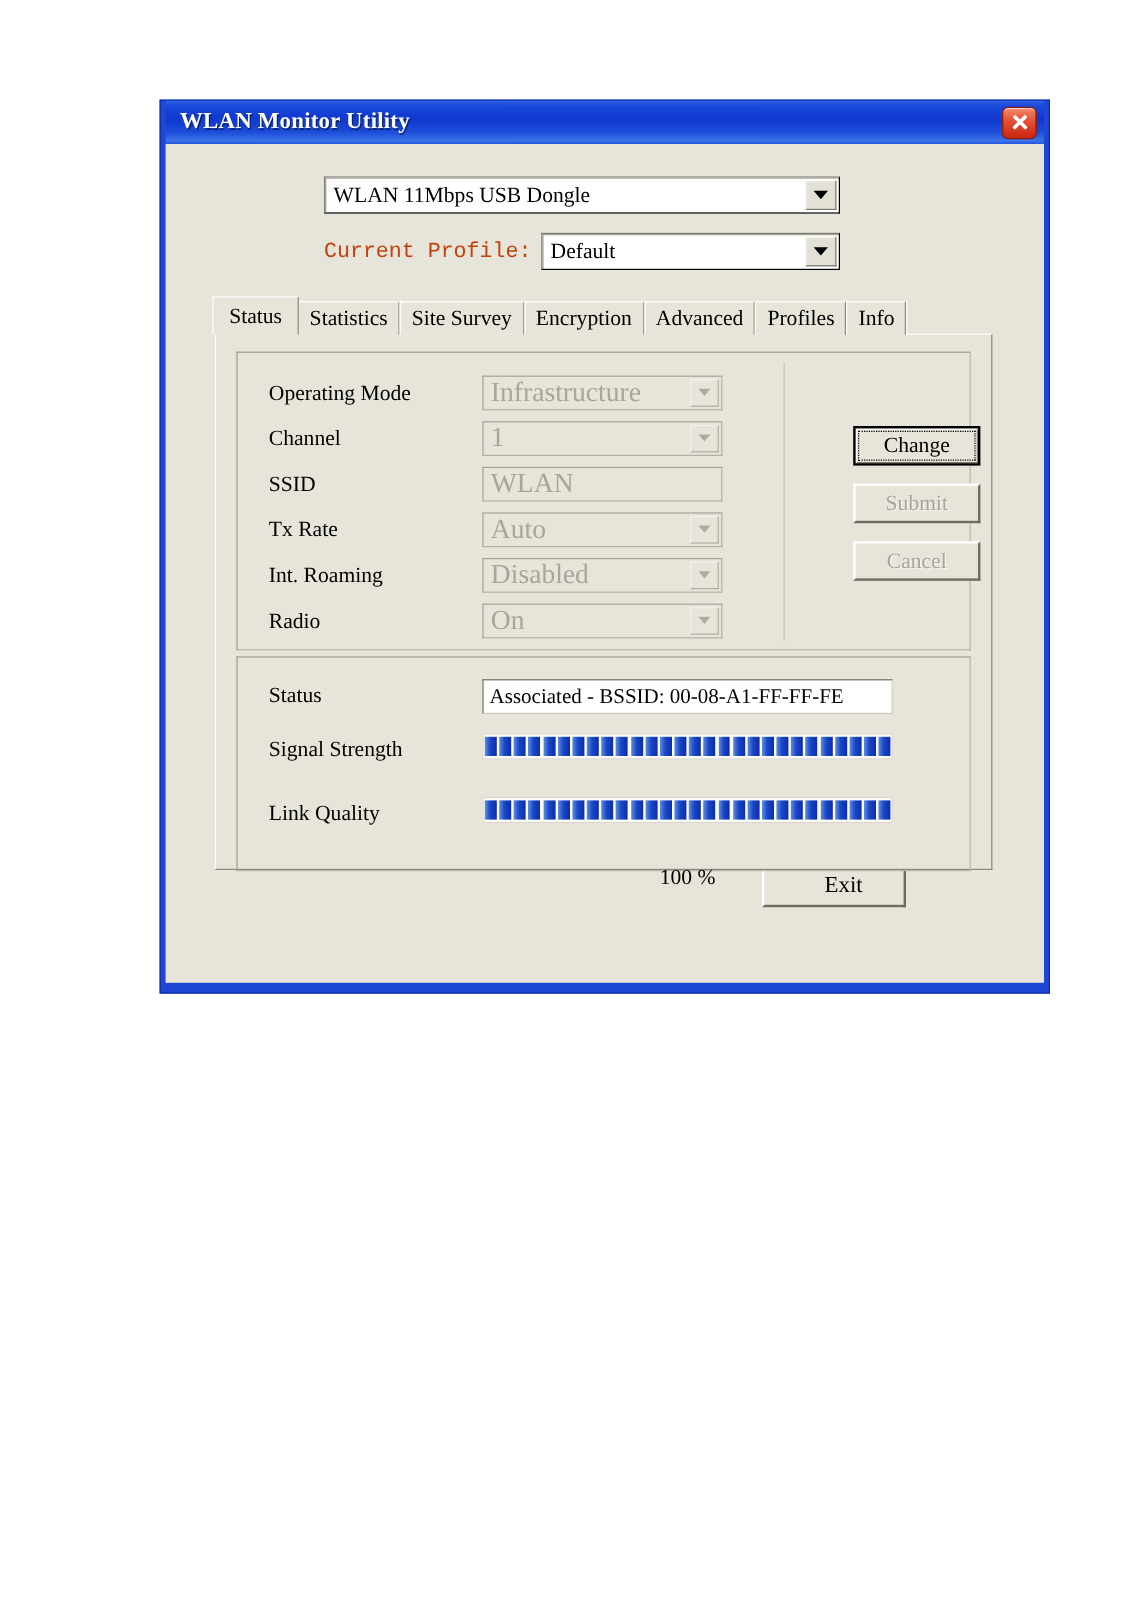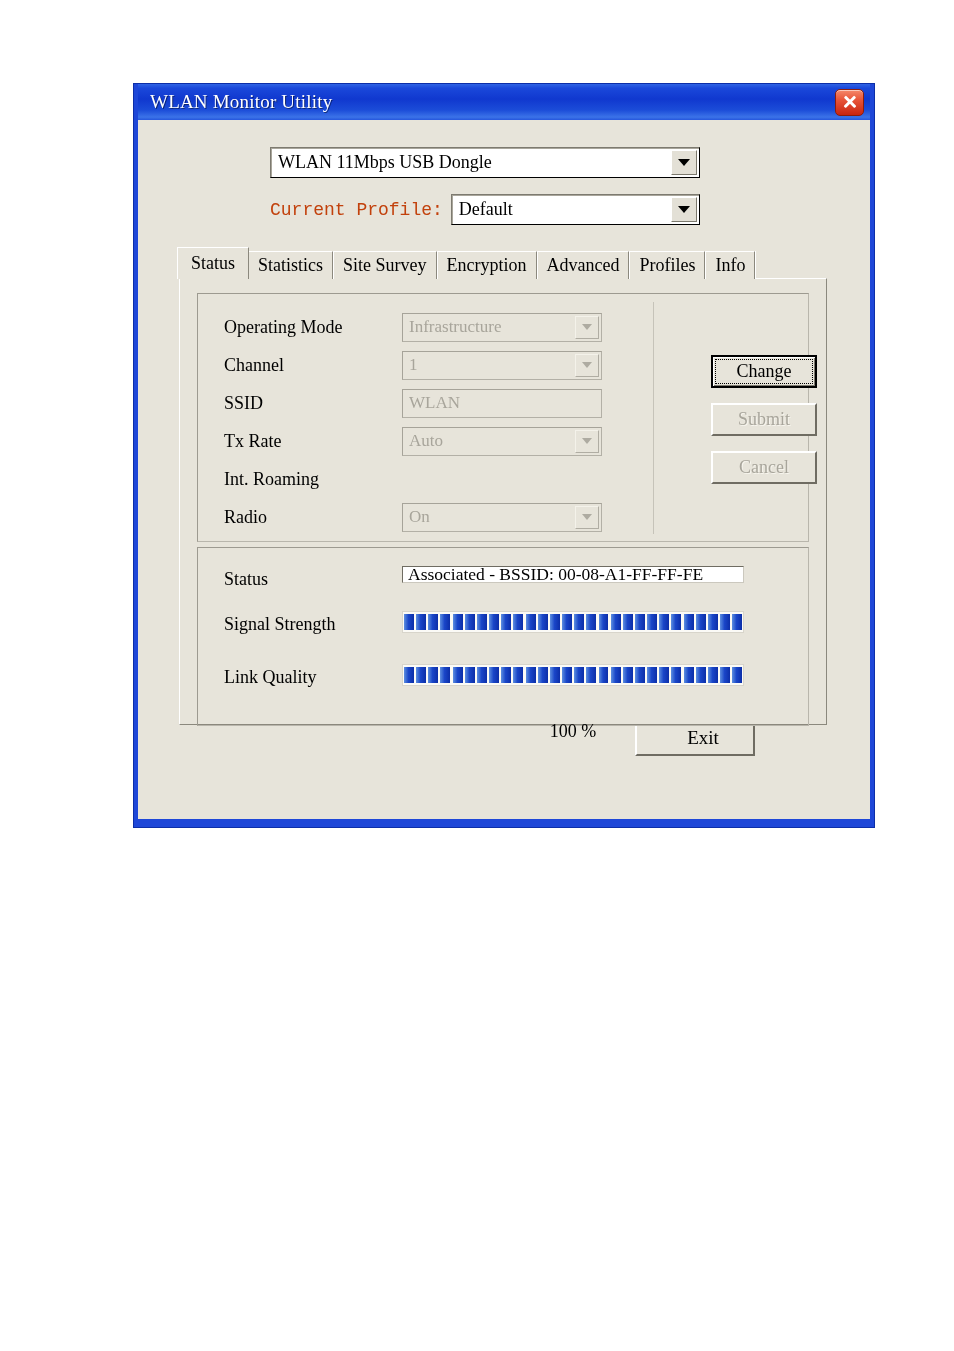--- a/index.html
+++ b/index.html
@@ -36,21 +36,21 @@
         #1b4cd8 72%, #3b73e8 92%, #2556dd 100%);
     display: flex;
     align-items: center;
     justify-content: space-between;
     padding: 0 6px 0 12px;
     box-sizing: border-box;
   }
   #title-text {
     color: #ffffff;
     font-family: "Liberation Serif", serif;
-    font-weight: normal;
+    font-weight: bold;
     font-size: 19px;
     letter-spacing: 0.2px;
     text-shadow: 1px 1px 0 rgba(0,0,0,0.45);
     white-space: nowrap;
   }
   #close-button {
     width: 27px;
     height: 25px;
     border-radius: 5px;
     background: linear-gradient(to bottom, #f5896b 0%, #e8563a 38%, #c9240f 100%);
@@ -242,21 +242,21 @@
     border-left-color: #a6a399;
     display: flex;
     align-items: stretch;
     box-sizing: border-box;
   }
   .field-input .val {
     flex: 1;
     display: flex;
     align-items: center;
     padding-left: 6px;
-    font-size: 17px;
+    font-size: 23px;
     color: #a8a59b;
     white-space: nowrap;
     overflow: hidden;
   }
   .field-input .arrow-dis {
     width: 24px;
     margin: 2px 2px 2px 0;
     background: #e7e4da;
     border-top: 1.5px solid #f4f2ea;
     border-left: 1.5px solid #f4f2ea;
@@ -330,21 +330,21 @@
   }
   .status-label {
     width: 178px;
     font-size: 18px;
     color: #000;
     white-space: nowrap;
     padding-top: 3px;
   }
   #status-value-box {
     width: 342px;
-    height: 17px;
+    height: 29px;
     background: #ffffff;
     border: 1px solid #cbc8be;
     border-top: 1px solid #6f6c62;
     border-left: 1px solid #6f6c62;
     box-sizing: border-box;
     display: flex;
     align-items: center;
     padding-left: 5px;
     font-size: 17.5px;
     color: #000;
@@ -472,20 +472,26 @@
                 <span class="field-label">Tx Rate</span>
                 <div class="field-input">
                   <span class="val">Auto</span>
                   <span class="arrow-dis">
                     <span class="tri"></span>
                   </span>
                 </div>
               </div>
               <div class="field-row" style="top: 166px;">
                 <span class="field-label">Int. Roaming</span>
+                <div class="field-input">
+                  <span class="val">Disabled</span>
+                  <span class="arrow-dis">
+                    <span class="tri"></span>
+                  </span>
+                </div>
               </div>
               <div class="field-row" style="top: 204px;">
                 <span class="field-label">Radio</span>
                 <div class="field-input">
                   <span class="val">On</span>
                   <span class="arrow-dis">
                     <span class="tri"></span>
                   </span>
                 </div>
               </div>

